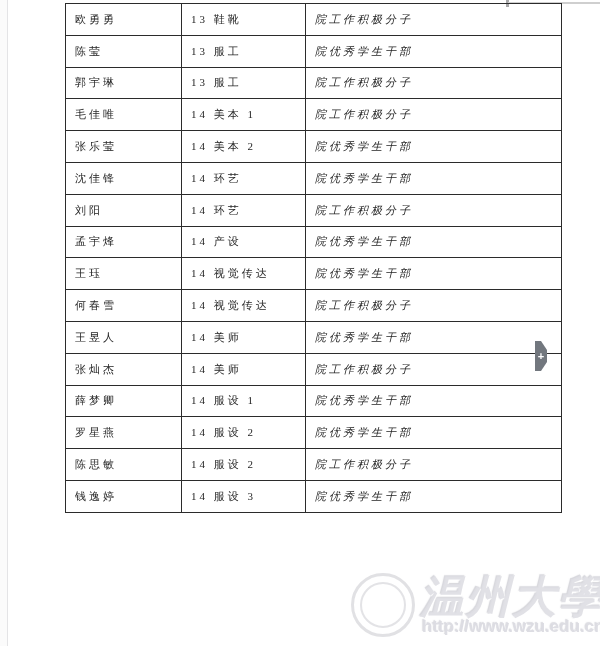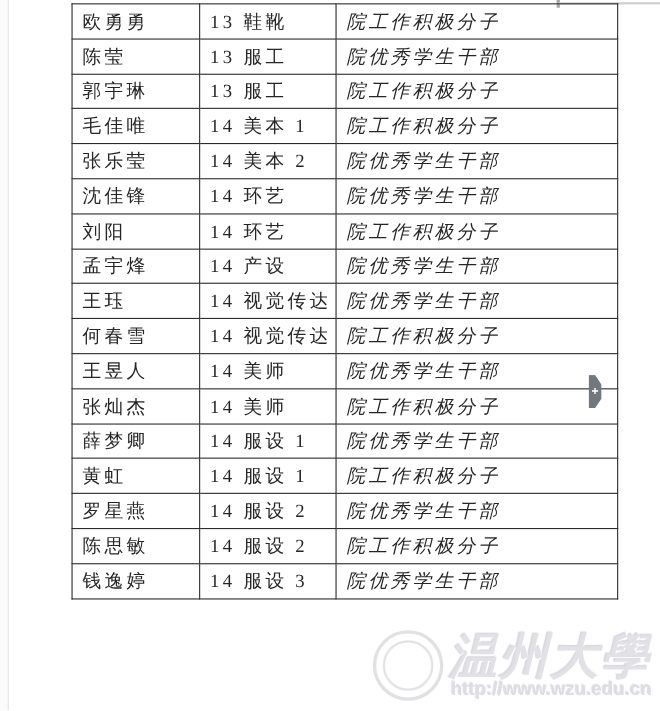--- a/index.html
+++ b/index.html
@@ -29,21 +29,21 @@
   table.award-table {
     position: absolute; left: 65px; top: 3px;
     border-collapse: collapse;
     table-layout: fixed;
     width: 470px;
   }
   table.award-table td {
     border: 1px solid #2b2b2b;
     height: 30.8px;
     padding: 0 0 0 9px;
-    font-size: 17px;
+    font-size: 11px;
     color: #262626;
     letter-spacing: 3px;
     vertical-align: middle;
     white-space: nowrap;
     overflow: hidden;
   }
   td.col-name  { width: 106px; }
   td.col-class { width: 114px; }
   td.col-award { width: 246px; font-style: italic; }
 
@@ -58,21 +58,21 @@
     z-index: 3;
   }
   .drag-handle .plus {
     color: #ffffff;
     font-family: "Liberation Sans", sans-serif;
     font-size: 11px; font-weight: bold; line-height: 1;
     letter-spacing: 0;
   }
 
   
-  .watermark { position: absolute; left: 0; top: 0; width: 488px; height: 646px; pointer-events: none; z-index: 2; }
+  .watermark { position: absolute; left: 12px; top: 0; width: 488px; height: 646px; pointer-events: none; z-index: 2; }
   .wm-seal {
     position: absolute; left: 339px; top: 573px;
     width: 64px; height: 64px; border-radius: 50%;
     border: 3px solid rgba(200,200,206,0.55);
     box-sizing: border-box;
   }
   .wm-seal-inner {
     position: absolute; left: 6px; top: 6px;
     width: 46px; height: 46px; border-radius: 50%;
     border: 2px solid rgba(200,200,206,0.5);
@@ -178,25 +178,20 @@
       <td class="col-class">14 美师</td>
       <td class="col-award">院工作积极分子</td>
     </tr>
 
     <tr>
       <td class="col-name">薛梦卿</td>
       <td class="col-class">14 服设 1</td>
       <td class="col-award">院优秀学生干部</td>
     </tr>
 
-    <tr>
-      <td class="col-name">黄虹</td>
-      <td class="col-class">14 服设 1</td>
-      <td class="col-award">院工作积极分子</td>
-    </tr>
 
     <tr>
       <td class="col-name">罗星燕</td>
       <td class="col-class">14 服设 2</td>
       <td class="col-award">院优秀学生干部</td>
     </tr>
 
     <tr>
       <td class="col-name">陈思敏</td>
       <td class="col-class">14 服设 2</td>

